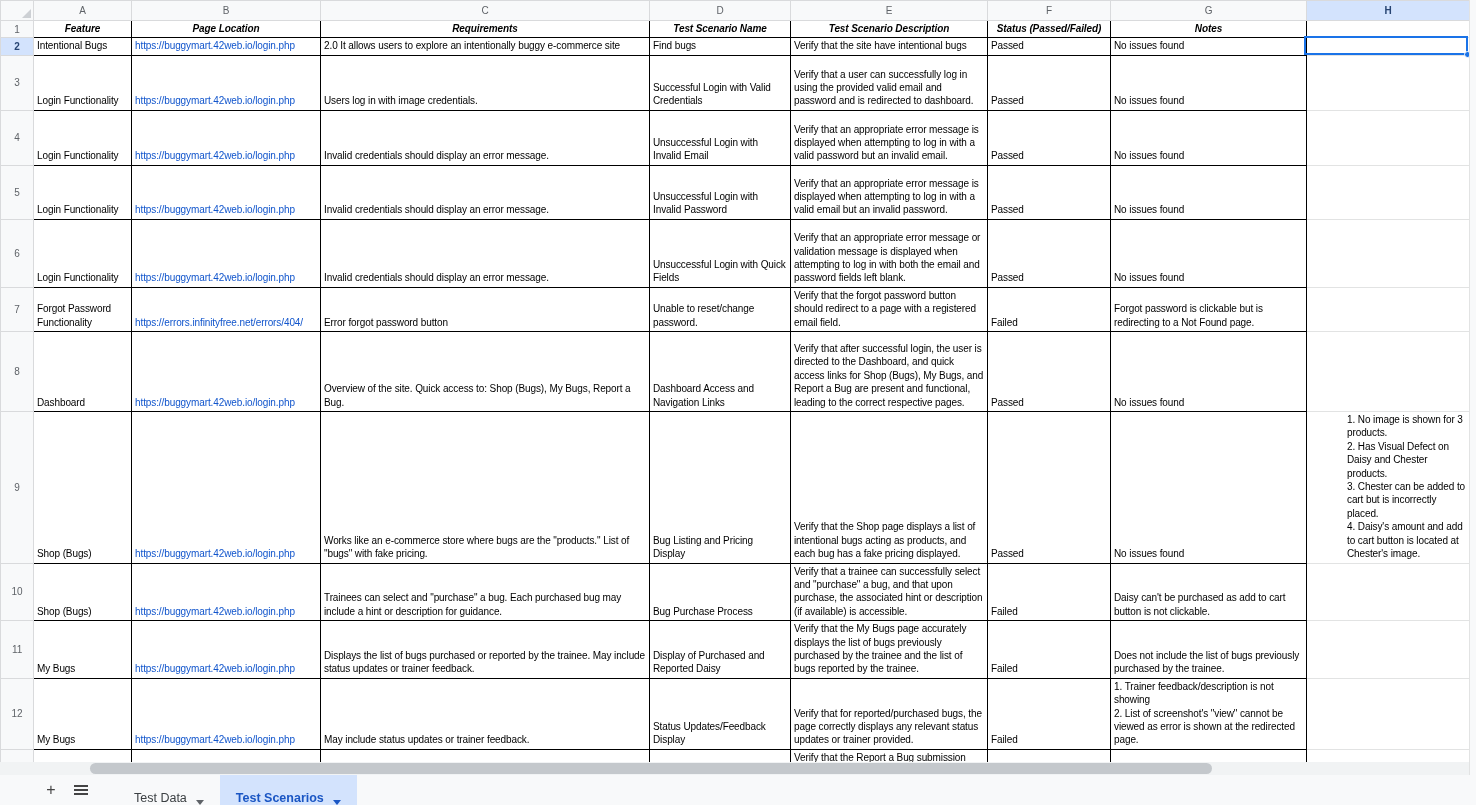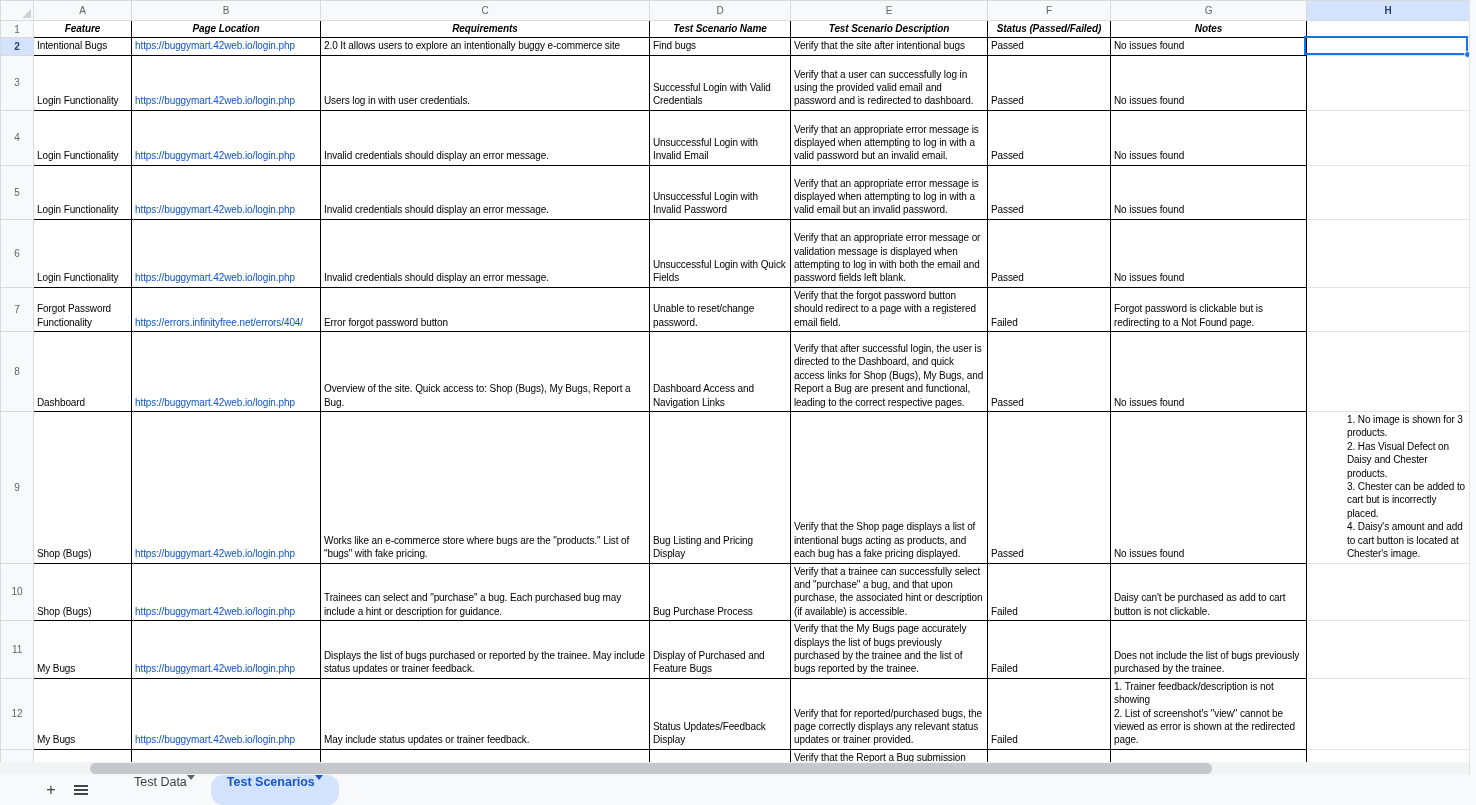--- a/index.html
+++ b/index.html
@@ -58,25 +58,25 @@
   .sheetbar { position:absolute; left:0; top:775px; width:1476px; height:30px;
     background:#f8f9fa; display:flex; align-items:stretch; }
   .sheetbar .pad { width:36px; }
   .icon-btn { width:30px; display:flex; align-items:center; justify-content:center;
     font-size:16px; color:#444; cursor:pointer; }
   .menu-icon { width:14px; height:10px; border-top:2px solid #444;
     border-bottom:2px solid #444; position:relative; }
   .menu-icon::after { content:""; position:absolute; left:0; top:2px; width:14px;
     height:2px; background:#444; }
   .tabs { display:flex; margin-left:22px; }
-  .tab { display:flex; align-items:flex-start; padding:0 16px;
+  .tab { display:flex; align-items:flex-end; gap:9px; padding:0 16px;
     font-size:12.5px; color:#3c4043; cursor:pointer; }
   .tab .caret { width:0; height:0; border-left:4px solid transparent;
     border-right:4px solid transparent; border-top:5px solid #5f6368; }
-  .tab.active { background:#d3e3fd; color:#1a56c4; font-weight:bold;border-radius:12px; }
+  .tab.active { background:#d3e3fd; color:#1a56c4; font-weight:bold; }
   .tab.active .caret { border-top-color:#1a56c4; }
 </style>
 </head>
 <body>
 
 <div class="app">
   <div class="gridwrap">
     <table class="grid">
       <colgroup>
         <col style="width:33px">
@@ -111,30 +111,30 @@
         <td class="c">Status (Passed/Failed)</td>
         <td class="c">Notes</td>
         <td class="h"></td>
       </tr>
       <tr class="r2">
         <td class="rowhead sel">2</td>
         <td class="c">Intentional Bugs</td>
         <td class="c"><a class="link">https://buggymart.42web.io/login.php</a></td>
         <td class="c">2.0 It allows users to explore an intentionally buggy e-commerce site</td>
         <td class="c">Find bugs</td>
-        <td class="c">Verify that the site after intentional bugs</td>
+        <td class="c">Verify that the site have intentional bugs</td>
         <td class="c">Passed</td>
         <td class="c">No issues found</td>
         <td class="h"></td>
       </tr>
       <tr class="r3">
         <td class="rowhead">3</td>
         <td class="c">Login Functionality</td>
         <td class="c"><a class="link">https://buggymart.42web.io/login.php</a></td>
-        <td class="c">Users log in with user credentials.</td>
+        <td class="c">Users log in with image credentials.</td>
         <td class="c">Successful Login with Valid Credentials</td>
         <td class="c">Verify that a user can successfully log in using the provided valid email and password and is redirected to dashboard.</td>
         <td class="c">Passed</td>
         <td class="c">No issues found</td>
         <td class="h"></td>
       </tr>
       <tr class="r4">
         <td class="rowhead">4</td>
         <td class="c">Login Functionality</td>
         <td class="c"><a class="link">https://buggymart.42web.io/login.php</a></td>
@@ -212,21 +212,21 @@
         <td class="c">Verify that a trainee can successfully select and "purchase" a bug, and that upon purchase, the associated hint or description (if available) is accessible.</td>
         <td class="c">Failed</td>
         <td class="c">Daisy can't be purchased as add to cart button is not clickable.</td>
         <td class="h"></td>
       </tr>
       <tr class="r11">
         <td class="rowhead">11</td>
         <td class="c">My Bugs</td>
         <td class="c"><a class="link">https://buggymart.42web.io/login.php</a></td>
         <td class="c">Displays the list of bugs purchased or reported by the trainee. May include status updates or trainer feedback.</td>
-        <td class="c">Display of Purchased and Feature Bugs</td>
+        <td class="c">Display of Purchased and Reported Daisy</td>
         <td class="c">Verify that the My Bugs page accurately displays the list of bugs previously purchased by the trainee and the list of bugs reported by the trainee.</td>
         <td class="c">Failed</td>
         <td class="c">Does not include the list of bugs previously purchased by the trainee.</td>
         <td class="h"></td>
       </tr>
       <tr class="r12">
         <td class="rowhead">12</td>
         <td class="c">My Bugs</td>
         <td class="c"><a class="link">https://buggymart.42web.io/login.php</a></td>
         <td class="c">May include status updates or trainer feedback.</td>

